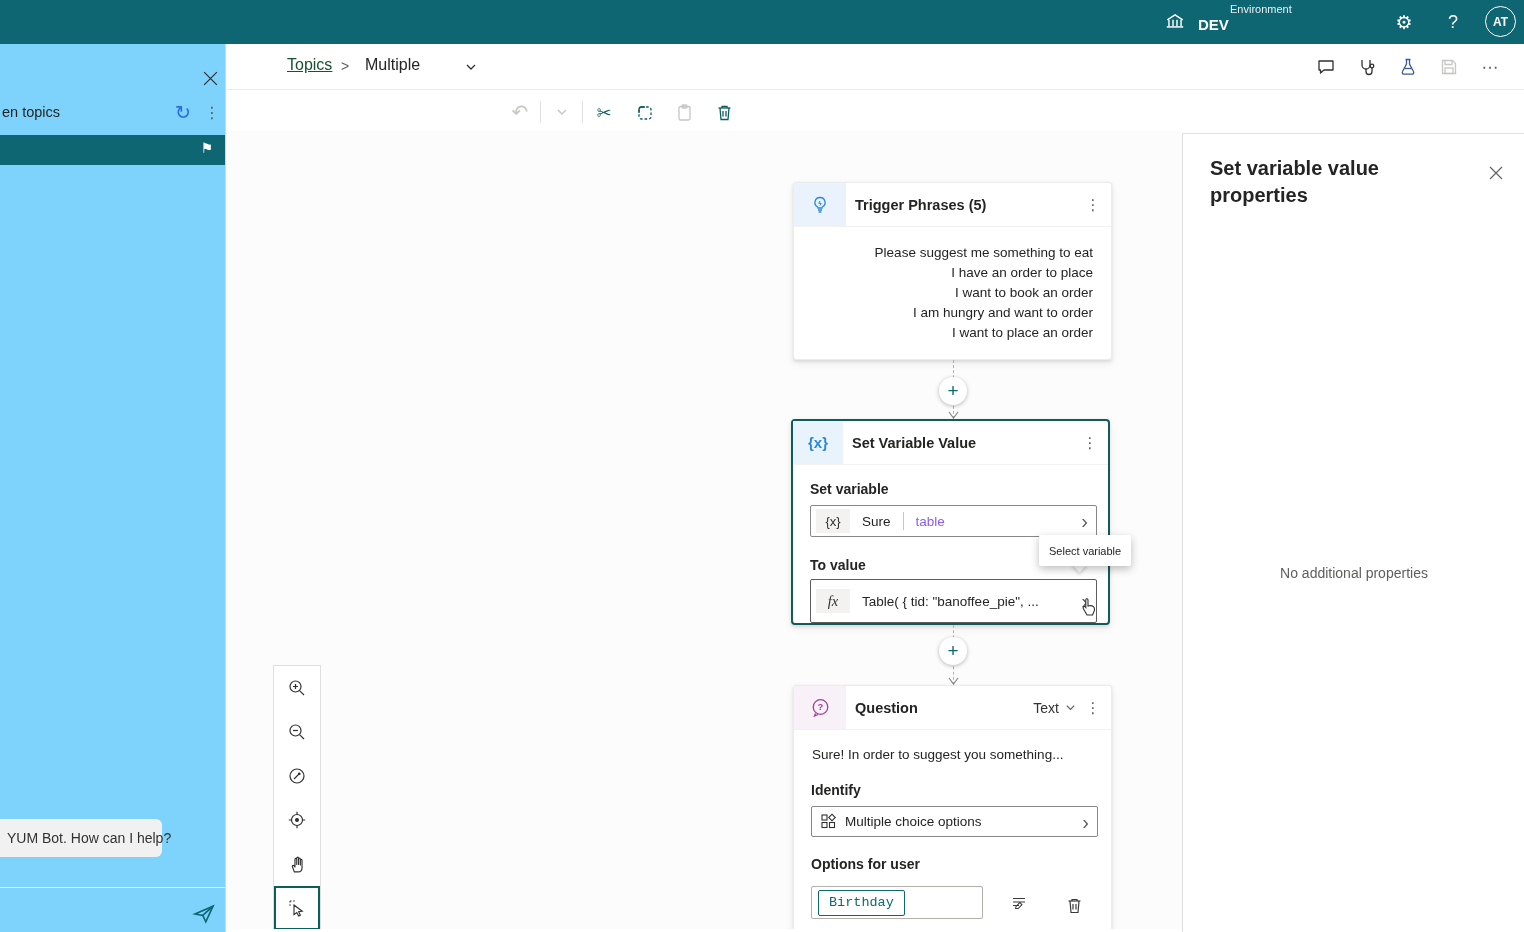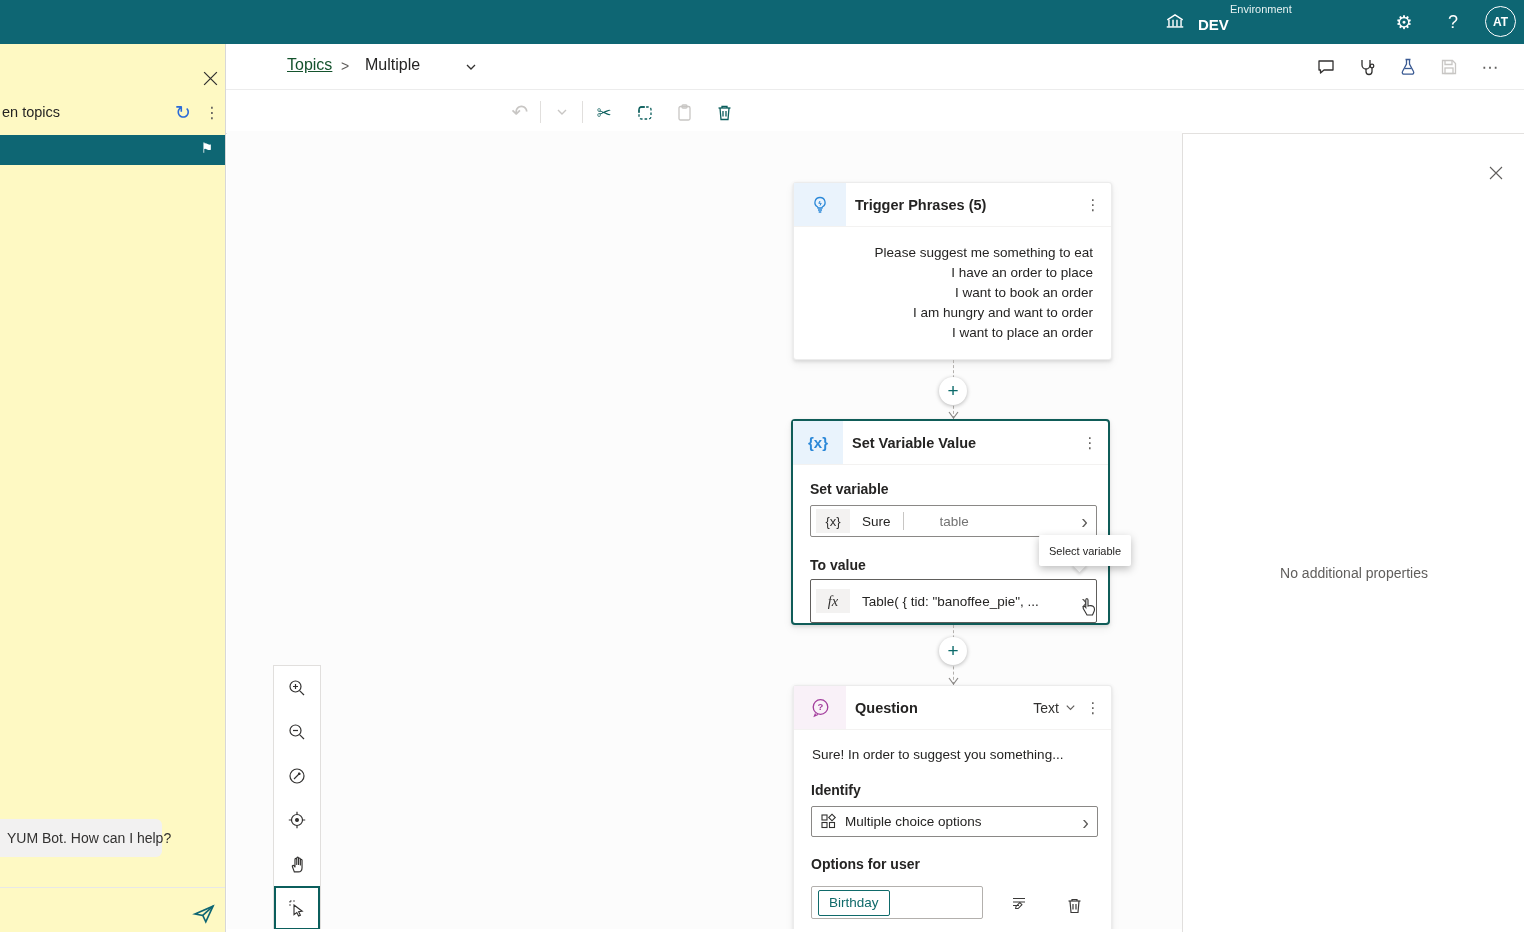--- a/index.html
+++ b/index.html
@@ -12,21 +12,21 @@
   
   .topbar { position:absolute; left:0; top:0; width:1524px; height:44px; background:#0e6673; }
   .env-label { position:absolute; left:1198px; top:3px; font-size:11px; color:#e6f2f2;padding-left:32px; }
   .env-name  { position:absolute; left:1198px; top:16px; font-size:15px; font-weight:600; color:#fff; }
   .topbar-icon { position:absolute; top:10px; width:24px; height:24px; color:#fff; display:flex; align-items:center; justify-content:center; cursor:pointer; }
   .gear-glyph { font-family:"DejaVu Sans", sans-serif; font-size:19px; line-height:1; }
   .help-glyph { font-size:18px; font-weight:400; }
   .avatar { position:absolute; left:1485px; top:6px; width:31px; height:31px; border:1.6px solid #fff; border-radius:50%; display:flex; align-items:center; justify-content:center; font-size:12px; font-weight:700; color:#fff; cursor:pointer; }
 
   
-  .test-panel { position:absolute; left:0; top:44px; width:226px; height:888px; background:#fef9c3; border-right:1px solid #d8d8d8; overflow:hidden; }
+  .test-panel { position:absolute; left:0; top:44px; width:226px; height:888px; background:#7dd3fc; border-right:1px solid #d8d8d8; overflow:hidden; }
   .panel-close { position:absolute; left:198px; top:22px; width:24px; height:24px; color:#323130; display:flex; align-items:center; justify-content:center; cursor:pointer; }
   .panel-row-text { position:absolute; left:2px; top:60px; font-size:14.5px; color:#252423; white-space:nowrap; }
   .refresh-btn { position:absolute; left:171px; top:56px; width:24px; height:24px; color:#2b6bd8; font-size:19px; font-family:"DejaVu Sans",sans-serif; display:flex; align-items:center; justify-content:center; cursor:pointer; }
   .panel-kebab { position:absolute; left:202px; top:57px; width:20px; height:22px; color:#605e5c; font-size:16px; font-family:"DejaVu Sans",sans-serif; display:flex; align-items:center; justify-content:center; cursor:pointer; }
   .teal-strip { position:absolute; left:0; top:91px; width:226px; height:30px; background:#0e6673; }
   .flag-glyph { position:absolute; right:13px; top:5px; color:#fff; font-size:14px; font-family:"DejaVu Sans",sans-serif; cursor:pointer; }
   .bot-bubble { position:absolute; left:-16px; top:775px; width:178px; height:38px; background:#f2f1f1; border-radius:6px; display:flex; align-items:center; }
   .bot-bubble span { padding-left:23px; font-size:14px; color:#323130; white-space:nowrap; }
   .panel-divider { position:absolute; left:0; top:843px; width:226px; height:1px; background:#e8e8e8; }
   .send-btn { position:absolute; left:192px; top:858px; width:26px; height:26px; color:#0e6673; cursor:pointer; }
@@ -308,21 +308,21 @@
         <span class="node-title">Set Variable Value</span>
         <div class="node-kebab">
           <span>⋮</span>
         </div>
       </div>
       <div class="fld-label" style="top:60px;">Set variable</div>
       <div class="fld-input" style="top:84px; height:32px;">
         <span class="chip-gray">{x}</span>
         <span class="inp-text" style="margin-left:12px;">Sure</span>
         <span class="inp-divider"></span>
-        <span class="inp-text" style="color:#737373;margin-left:24px;">table</span>
+        <span class="inp-text" style="color:#8b5cf6;">table</span>
         <span class="chev-right">›</span>
       </div>
       <div class="fld-label" style="top:136px;">To value</div>
       <div class="fld-input" style="top:158px; height:44px; border-color:#605e5c;">
         <span class="chip-gray chip-fx">fx</span>
         <span class="inp-text" style="margin-left:12px; max-width:200px;">Table( { tid: "banoffee_pie", ...</span>
         <span class="chev-right">›</span>
       </div>
     </div>
 
@@ -369,41 +369,42 @@
         <svg style="margin-left:8px;" width="17" height="17" viewBox="0 0 17 17" fill="none" stroke="#323130" stroke-width="1.1">
           <rect x="2" y="2" width="5" height="5"></rect>
             <rect x="2" y="9.5" width="5" height="5"></rect>
             <rect x="9.5" y="9.5" width="5" height="5"></rect>
           <rect x="9.7" y="2.2" width="4.6" height="4.6" transform="rotate(45 12 4.5)"></rect>
         </svg>
         <span class="inp-text" style="margin-left:8px;">Multiple choice options</span>
         <span class="chev-right">›</span>
       </div>
       <div class="fld-label" style="top:170px;">Options for user</div>
-      <div class="fld-input" style="top:200px; height:33px; width:172px; border-color:#b3b0ad;">
+      <div class="fld-input" style="top:200px; height:33px; width:172px; border-color:#b3b0ad;font-family:Liberation Mono, monospace;">
         <span class="opt-chip">Birthday</span>
       </div>
       <div class="row-icon" style="left:210px;">
         <svg width="20" height="20" viewBox="0 0 20 20" fill="none" stroke="currentColor" stroke-width="1.2">
           <path d="M4 3.5 h12 M4 7 h12 M4 10.5 h6"></path>
           <path d="M11.5 16.5 L12 14 L16.5 9.5 L19 12 L14.5 16.5 Z" transform="translate(-3.2 -0.5) scale(0.85)"></path>
         </svg>
       </div>
       <div class="row-icon" style="left:265px;">
         <svg width="19" height="19" viewBox="0 0 19 19" fill="none" stroke="currentColor" stroke-width="1.2">
           <path d="M3.5 5 h12"></path>
             <path d="M7 5 V3.5 h5 V5"></path>
             <path d="M5 5 l1 11.5 h7 L14 5"></path>
             <path d="M8 8 v5.5 M11 8 v5.5"></path>
         </svg>
       </div>
     </div>
   </div>
 
   <div class="props-panel">
+    <div class="props-title">Set variable value properties</div>
     <div class="props-close">
       <svg width="16" height="16" viewBox="0 0 16 16" stroke="currentColor" stroke-width="1.1" fill="none">
           <path d="M2 2 L14 14 M14 2 L2 14"></path>
         </svg>
     </div>
     <div class="props-empty">No additional properties</div>
   </div>
 
 </div>
 

